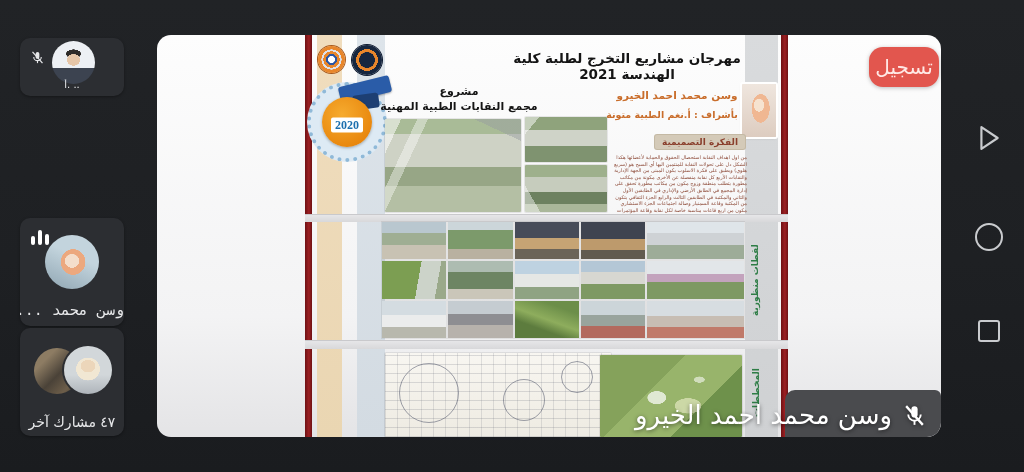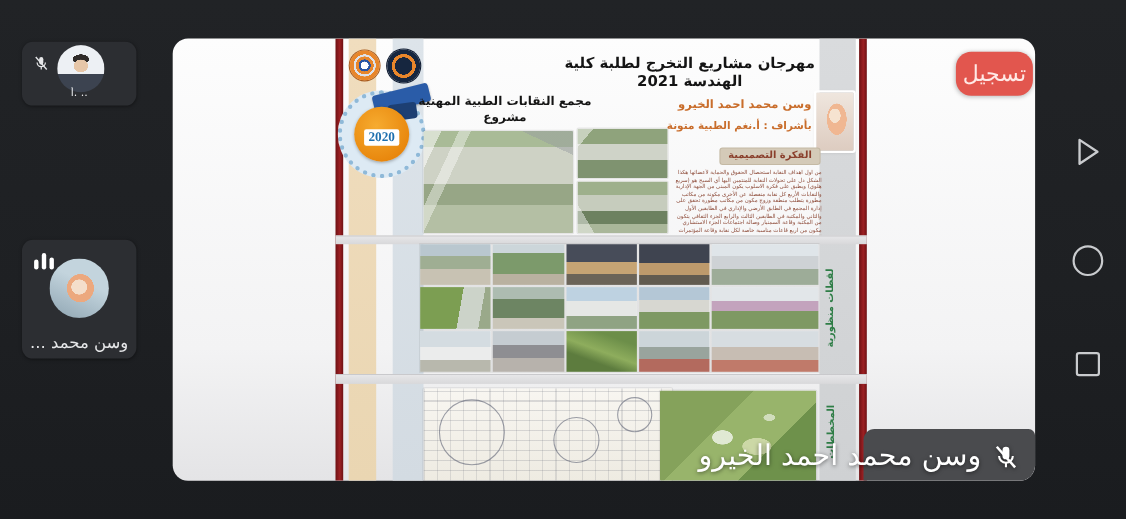--- a/index.html
+++ b/index.html
@@ -127,45 +127,50 @@
   </div>
 
 
   <div class="tile" style="top:218px;height:108px;">
     <div class="micbars" style="left:11px;top:11px;">
       <i style="height:9px;"></i>
         <i style="height:15px;"></i>
         <i style="height:11px;"></i>
     </div>
     <div class="av av-wasan" style="left:25px;top:17px;width:54px;height:54px;"></div>
-    <div class="label" style="font-size:15px;direction:rtl;">وسن محمد ...</div>
-  </div>
-
+    <div class="label" style="font-size:15px;direction:rtl;font-family:Liberation Mono, monospace;">وسن محمد ...</div>
+  </div>
+
+  <div class="tile" style="top:328px;height:108px;">
+    <div class="av av-crowd-l" style="left:14px;top:20px;width:46px;height:46px;"></div>
+    <div class="av av-crowd-r" style="left:44px;top:18px;width:48px;height:48px;box-shadow:0 0 0 2px #2c2e32;"></div>
+    <div class="label" style="font-size:14px;direction:rtl;">٤٧ مشارك آخر</div>
+  </div>
 
   <div class="pres">
 
     <div class="vbar bar-red" style="left:148px;width:7px;"></div>
     <div class="vbar stripe-tan" style="left:160px;width:25px;"></div>
     <div class="vbar stripe-blue" style="left:200px;width:28px;"></div>
     <div class="vbar stripe-gray" style="left:588px;width:33px;"></div>
     <div class="vbar bar-red" style="left:624px;width:7px;"></div>
 
     <div class="logo logo1" style="left:161px;top:11px;width:27px;height:27px;"></div>
     <div class="logo logo2" style="left:195px;top:10px;width:30px;height:30px;"></div>
     <div class="badge2020" style="left:150px;top:47px;width:72px;height:72px;">
       <div class="cap-top"></div>
       <div class="cap-base"></div>
       <div class="badge-core"></div>
       <div class="badge-year">2020</div>
     </div>
 
     <div class="slide-title" style="left:348px;top:15px;width:244px;font-size:13.5px;">مهرجان مشاريع التخرج لطلبة كلية الهندسة 2021</div>
     <div class="slide-sub" style="left:222px;top:50px;width:160px;font-size:11px;">
+      <div>مشروع</div>
       <div>مجمع النقابات الطبية المهنية</div>
-      <div>مشروع</div>
     </div>
     <div class="slide-orange" style="left:450px;top:54px;width:140px;font-size:10.5px;">وسن محمد احمد الخيرو</div>
     <div class="slide-orange" style="left:440px;top:74px;width:150px;font-size:9.5px;">بأشراف : أ.نغم الطبية متونة</div>
     <div class="img photo-student" style="left:585px;top:49px;width:34px;height:53px;"></div>
 
     <div class="img render-aerial" style="left:228px;top:84px;width:136px;height:93px;"></div>
     <div class="img render-sm1" style="left:368px;top:82px;width:82px;height:45px;"></div>
     <div class="img render-sm2" style="left:368px;top:130px;width:82px;height:47px;"></div>
 
     <div class="concept-h" style="left:498px;top:100px;width:90px;height:14px;font-size:9px;line-height:14px;">الفكرة التصميمية</div>

